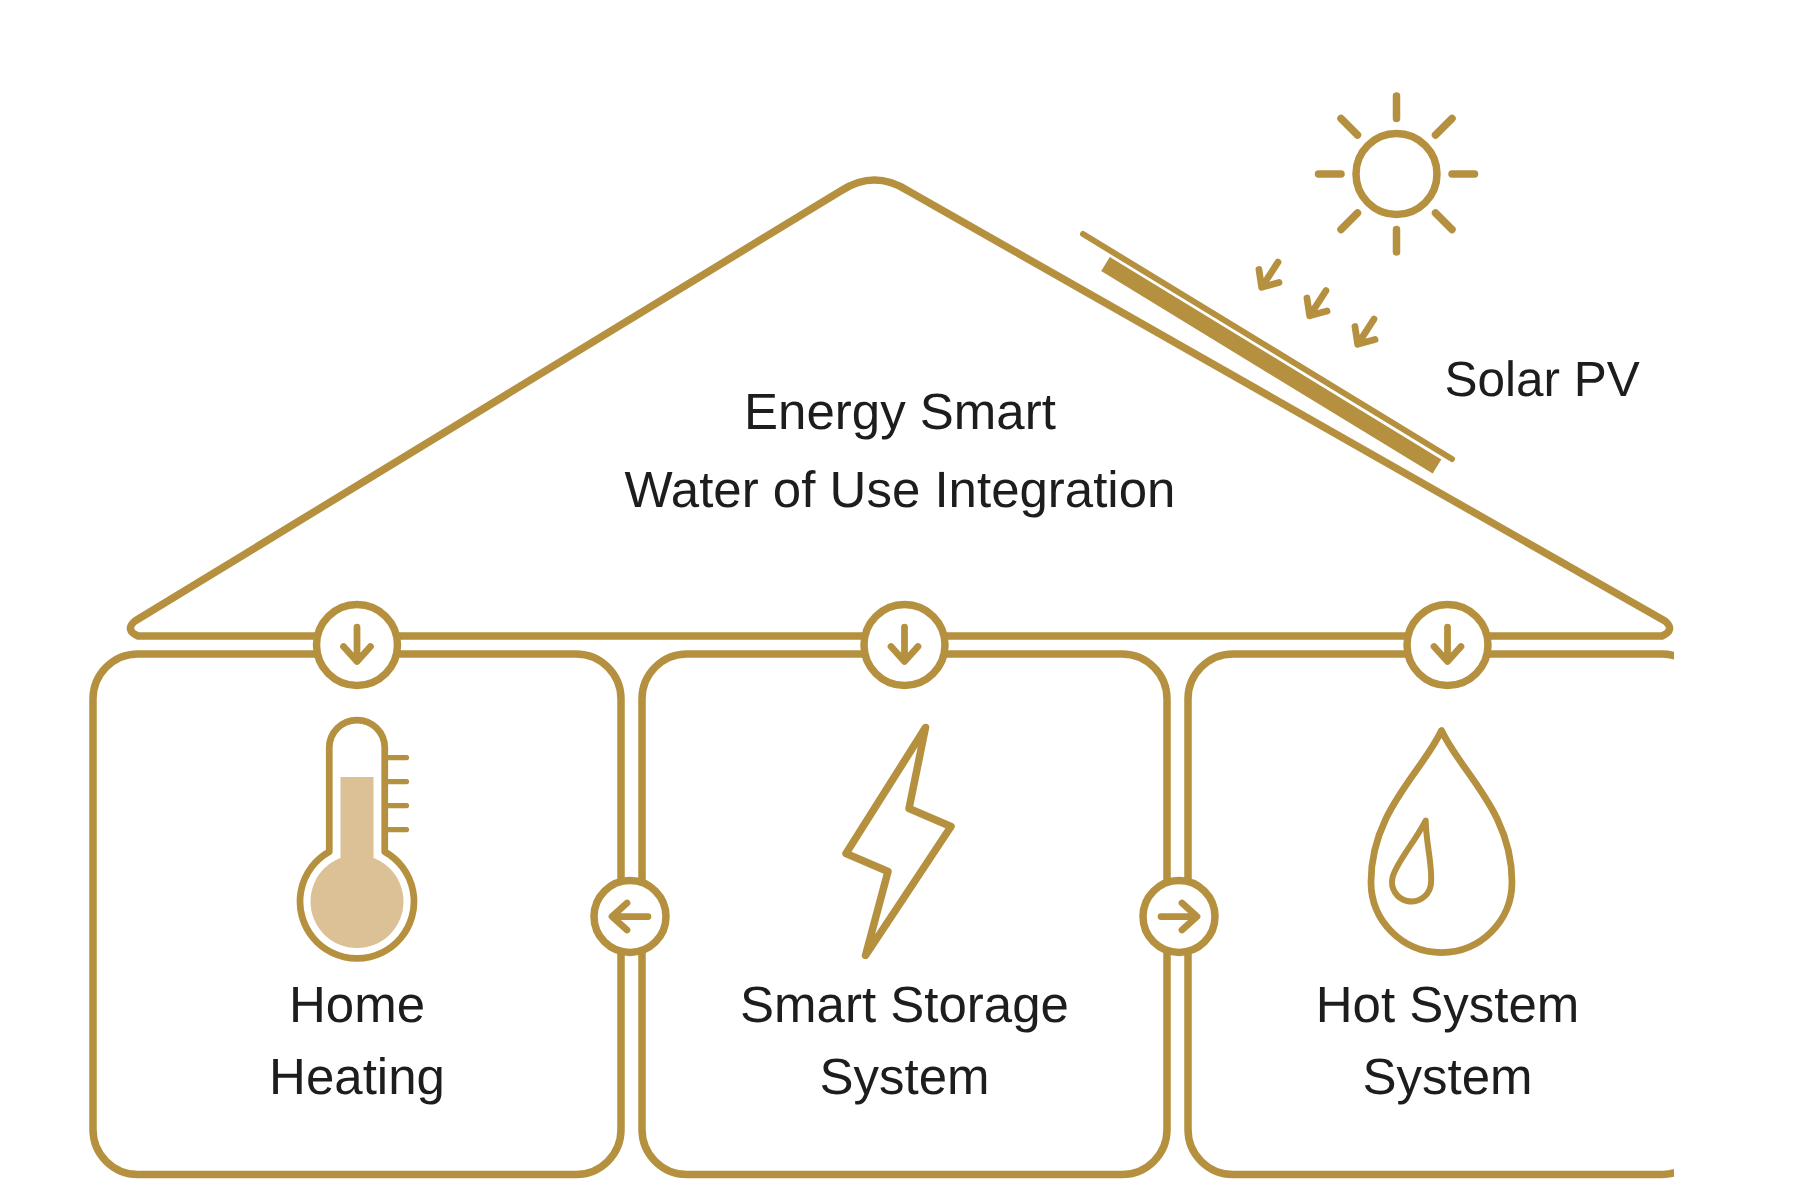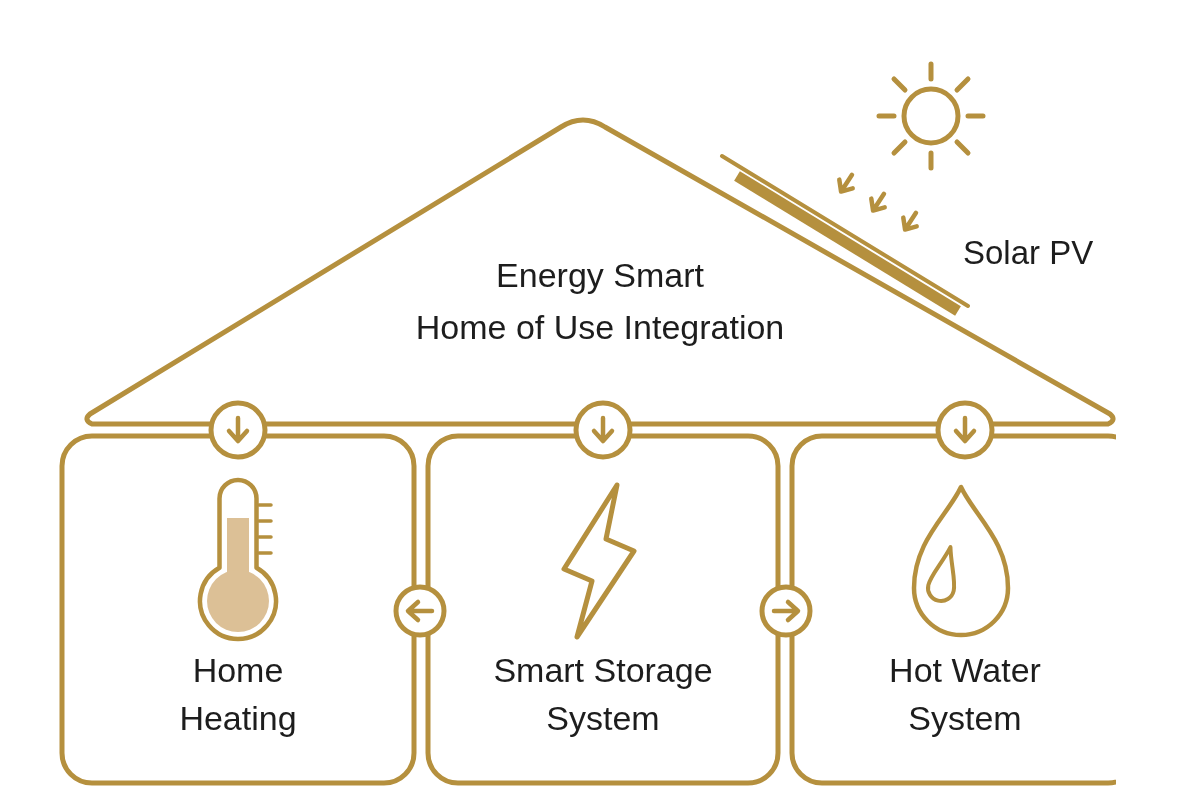--- a/index.html
+++ b/index.html
@@ -100,31 +100,31 @@
       <path class="ln45" d="M 432,583 L 409,583 M 418,574 L 408,583 L 418,592"></path>
     </g>
     <g>
       <circle class="ln whitefill" cx="786" cy="583" r="24"></circle>
       <path class="ln45" d="M 774,583 L 797,583 M 788,574 L 798,583 L 788,592"></path>
     </g>
   </svg>
 
   <div class="label title">
     <div>Energy Smart</div>
-    <div>Home of Use Integration</div>
+    <div>Water of Use Integration</div>
   </div>
 
   <div class="label solar-pv">Solar PV</div>
 
   <div class="label boxlabel bl1">
     <div>Home</div>
     <div>Heating</div>
   </div>
   <div class="label boxlabel bl2">
     <div>Smart Storage</div>
     <div>System</div>
   </div>
   <div class="label boxlabel bl3">
-    <div>Hot Water</div>
+    <div>Hot System</div>
     <div>System</div>
   </div>
 
 </div>
 
 </body></html>

